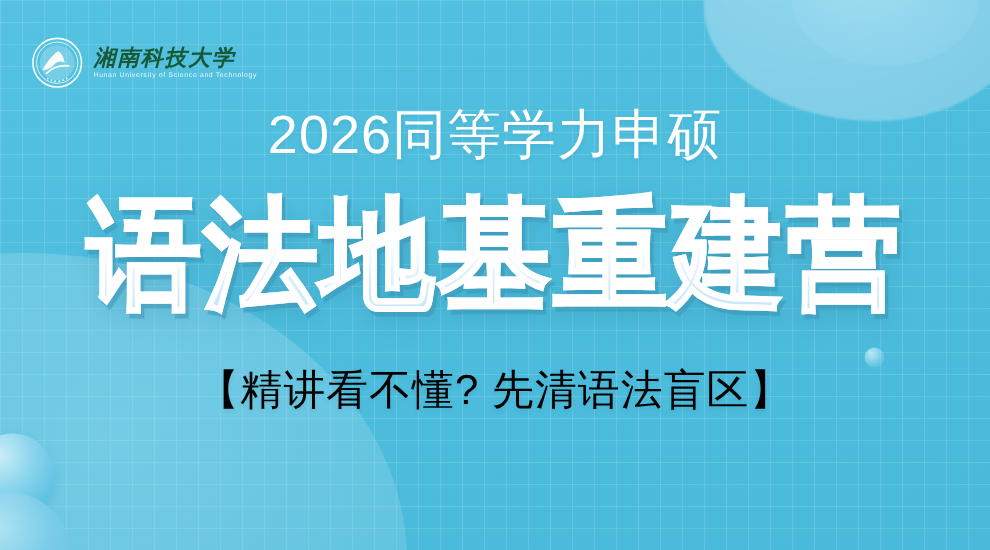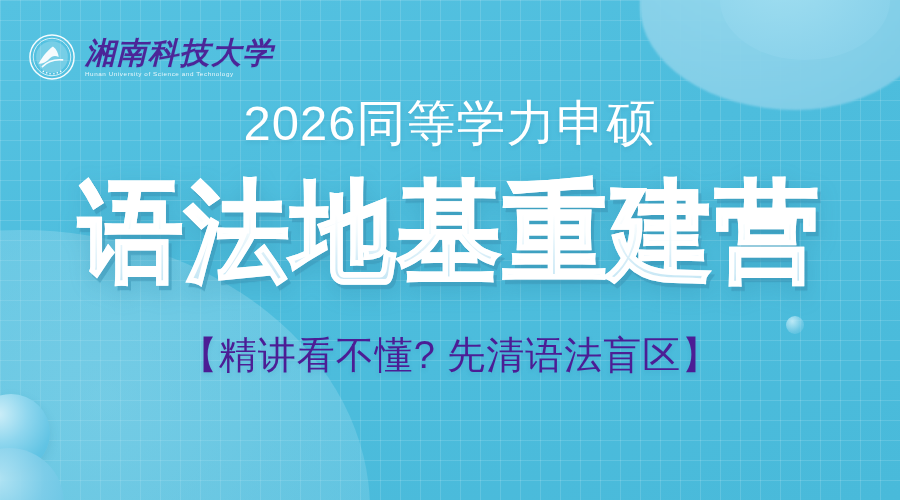--- a/index.html
+++ b/index.html
@@ -118,24 +118,24 @@
     flex: 0 0 48px;
   }
   .logo-text {
     display: flex;
     flex-direction: column;
     justify-content: center;
     padding-top: 2px;
   }
   .logo-cn {
     font-family: "Liberation Serif", "DejaVu Serif", serif;
-    font-size: 30px;
+    font-size: 20px;
     line-height: 1.02;
     font-weight: 700;
-    color: #4c1d95;
+    color: #14532d;
     letter-spacing: 1.5px;
     font-style: italic;
     white-space: nowrap;
     text-shadow: 0 1px 1px rgba(60,150,180,0.25);
   }
   .logo-en {
     font-size: 6.2px;
     line-height: 1.1;
     color: #ffffff;
     letter-spacing: 0.55px;
@@ -183,21 +183,21 @@
       drop-shadow(3px 4px 0 rgba(58,150,182,0.55))
       drop-shadow(0 6px 10px rgba(30,110,140,0.20));
     transform: scaleY(1.06);
   }
 
   .subhead {
     margin-top: 52px;
     font-size: 38px;
     line-height: 1;
     font-weight: 400;
-    color: #4c1d95;
+    color: #000000;
     letter-spacing: 1px;
     white-space: nowrap;
     text-shadow: 0 2px 4px rgba(35,120,150,0.16);
   }
 </style>
 </head>
 <body>
 
 <div class="poster">
 

